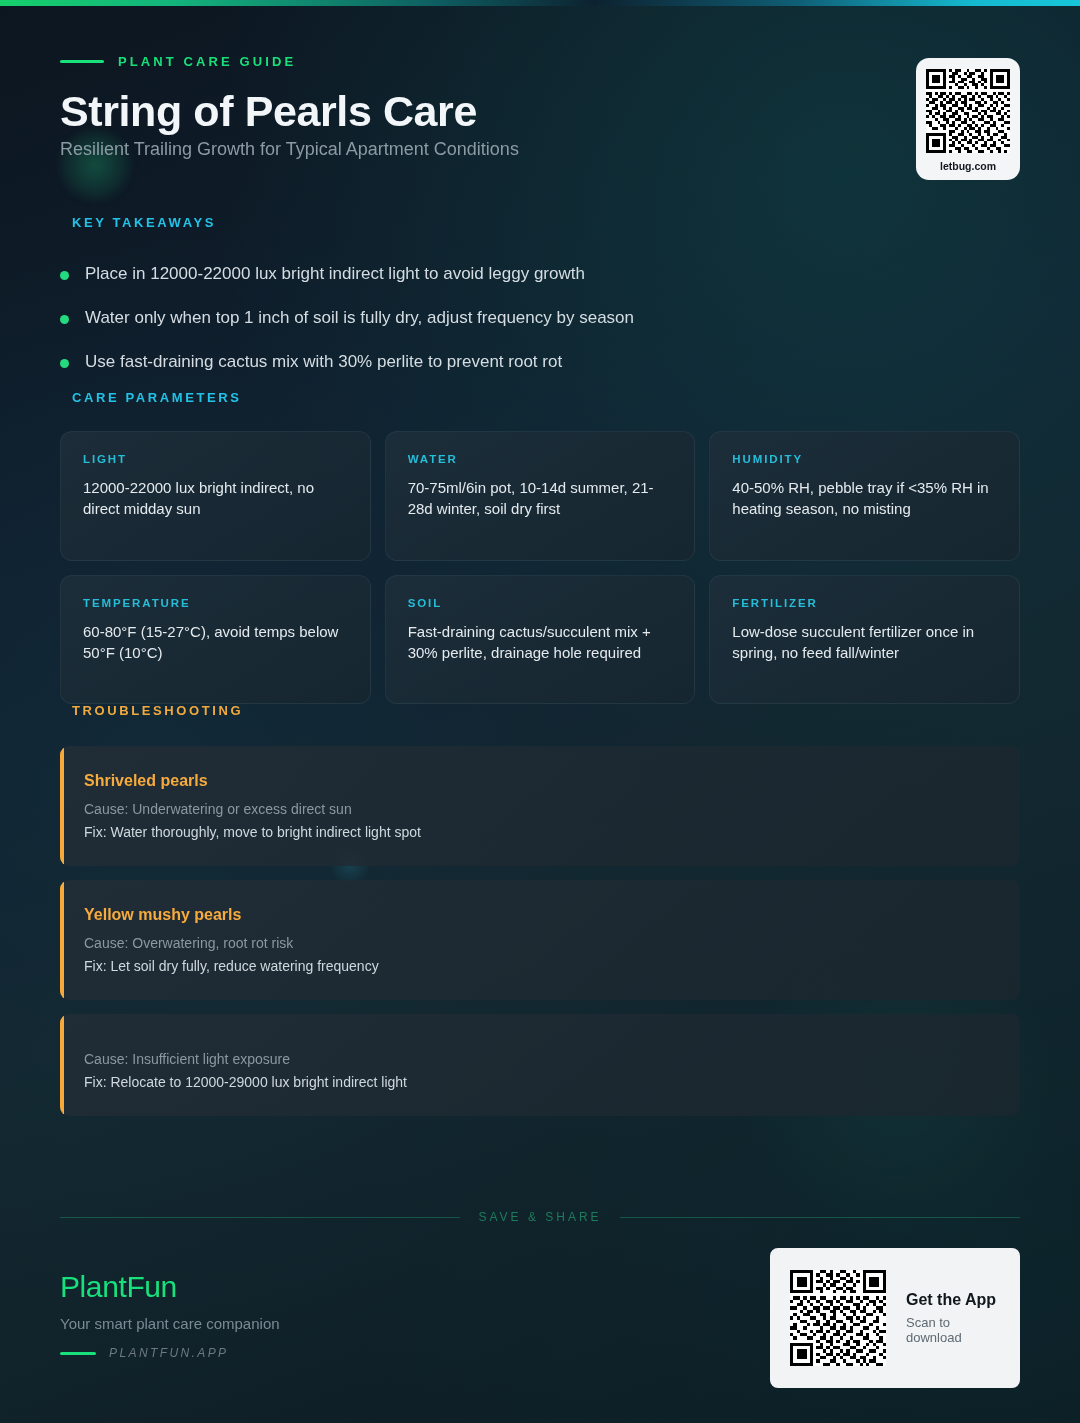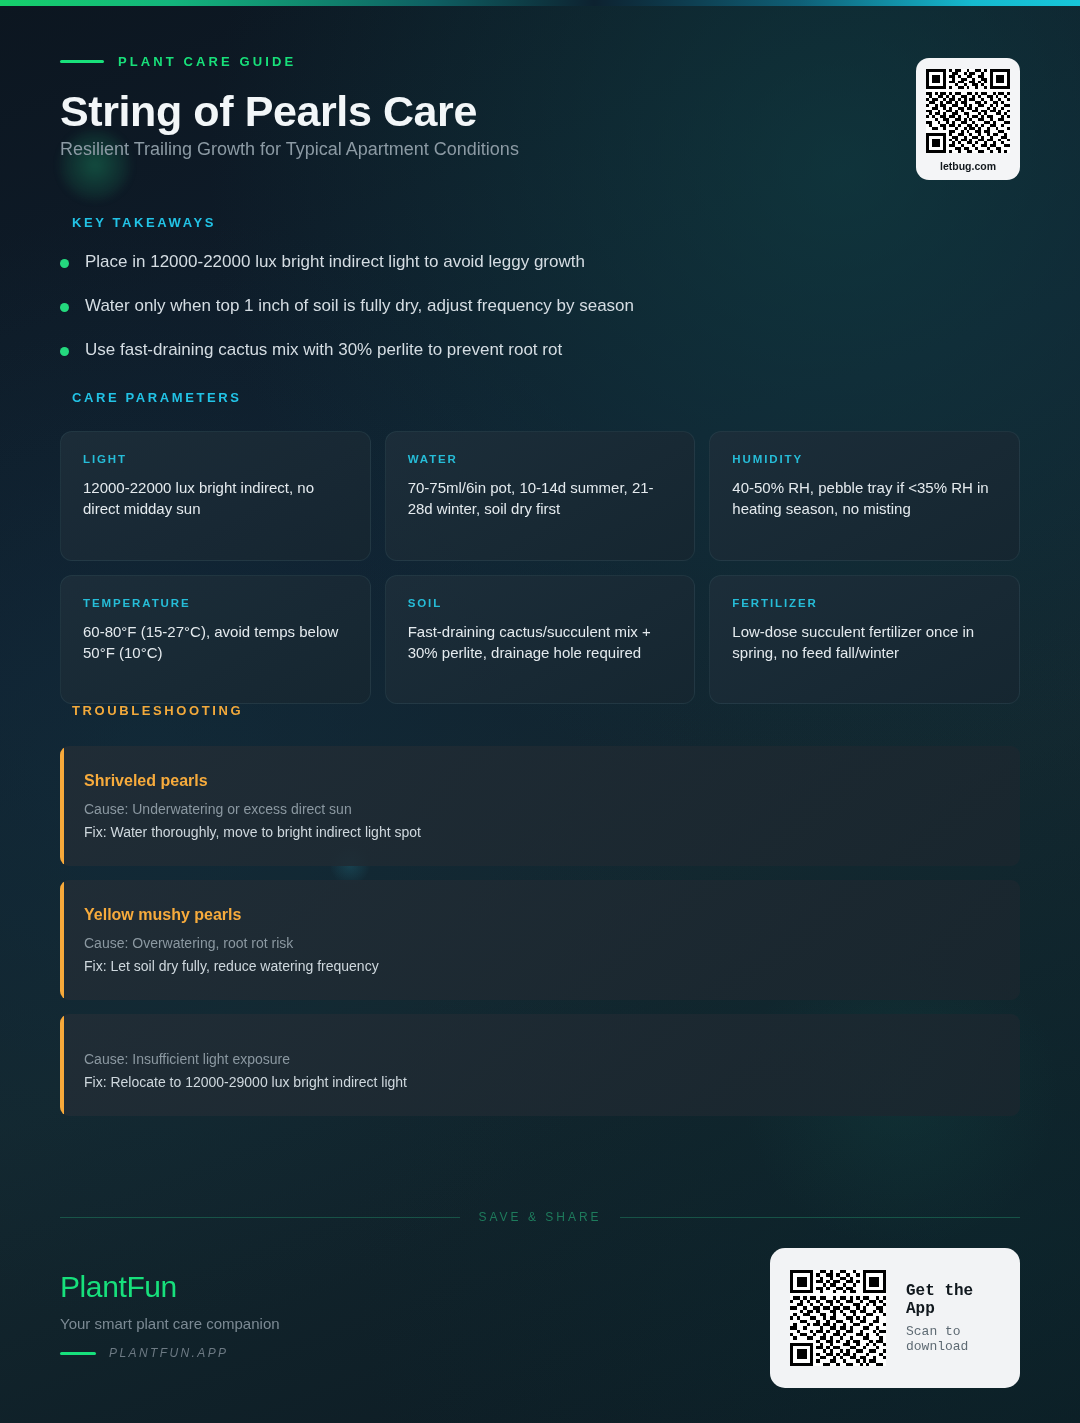--- a/index.html
+++ b/index.html
@@ -129,21 +129,21 @@
     font-size: 13px;
     font-weight: bold;
     letter-spacing: 2.6px;
     color: #22c3e6;
     padding-left: 12px;
   }
   .sec-label.warn { color: #f2a93b; }
 
   
   .takeaways { position: absolute; left: 60px; top: 215px; width: 940px; }
-  .take-list { margin-top: 21px; }
+  .take-list { margin-top: 33px; }
   .take-item {
     display: flex;
     align-items: flex-start;
     gap: 16px;
     margin-bottom: 22px;
   }
   .take-dot {
     width: 9px; height: 9px;
     border-radius: 50%;
     background: #24d97e;
@@ -260,26 +260,25 @@
     letter-spacing: 2.4px;
     color: #6d7a84;
     font-style: italic;
   }
 
   .app-card {
     position: absolute;
     right: 60px; top: 1248px;
     width: 250px;
     background: #f2f3f5;
-    border-radius: 15px;
+    border-radius: 8px;
     padding: 22px 20px;
     display: flex;
     align-items: center;
     gap: 20px;
-    font-family: Liberation Mono, monospace;
   }
   .app-card .qr { width: 96px; height: 96px; flex: 0 0 auto; display: block; }
   .app-title {
     font-size: 16px;
     font-weight: bold;
     color: #10171d;
   }
   .app-sub {
     margin-top: 6px;
     font-size: 13px;

